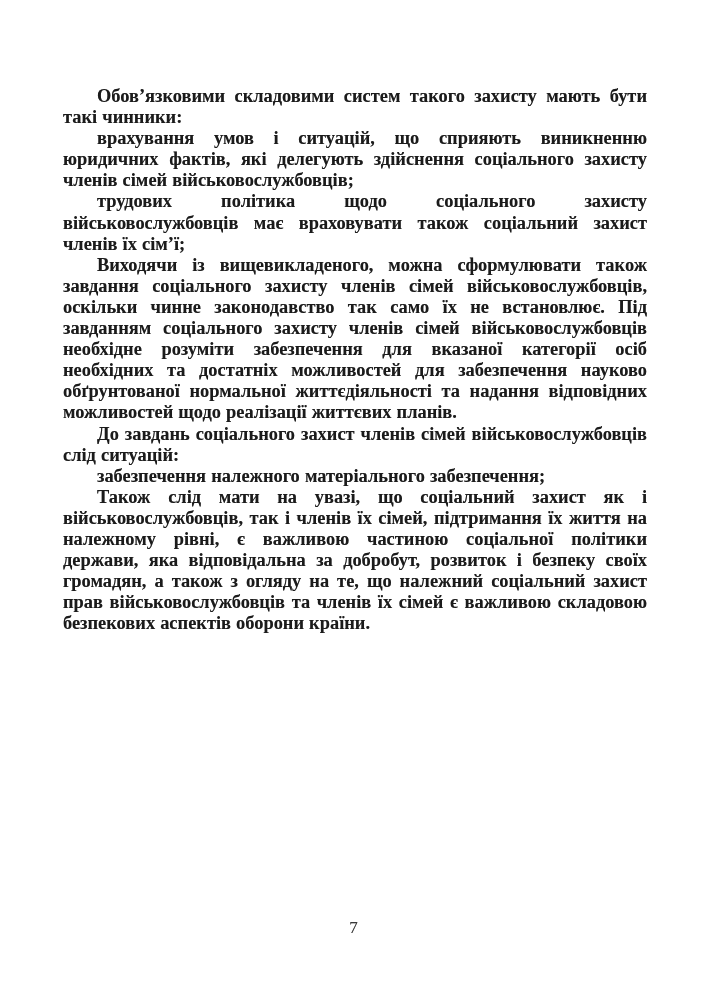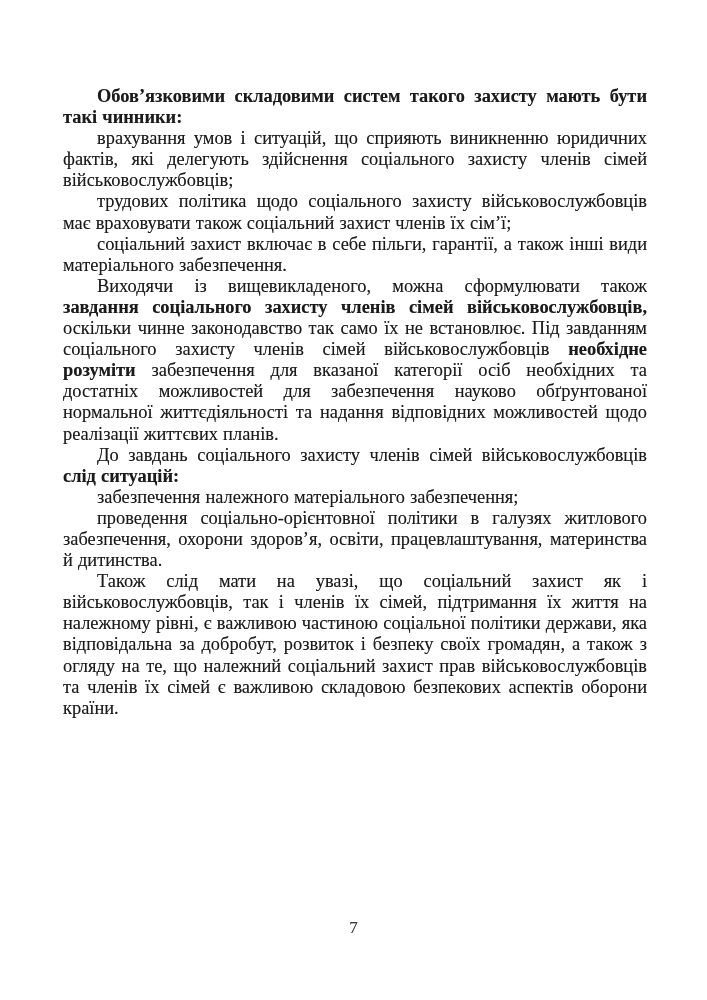--- a/index.html
+++ b/index.html
@@ -27,42 +27,40 @@
     padding: 0;
     text-align: justify;
     text-indent: 34px;
     font-size: 18.4px;
     line-height: 21.1px;
     color: #1b1b1b;
     
     text-shadow: 0 0 0.35px rgba(30,30,30,0.45);
     word-spacing: 0.5px;
   }
-  p.para .run { font-weight: normal; }
+  p.para .run { font-weight: bold; }
   p.para .run.bold { font-weight: bold; }
   .page-number {
     position: absolute;
     left: 0;
     top: 918px;
     width: 707px;
     text-align: center;
     font-size: 17px;
     color: #3a3a3a;
     text-shadow: 0 0 0.35px rgba(30,30,30,0.4);
   }
 </style>
 </head>
 <body>
 
 <div class="page">
   <div class="content">
       <p class="para"><span class="run bold">Обов’язковими складовими систем такого захисту мають бути такі чинники:</span></p>
       <p class="para"><span class="run">врахування умов і ситуацій, що сприяють виникненню юридичних фактів, які делегують здійснення соціального захисту членів сімей військовослужбовців;</span></p>
       <p class="para"><span class="run">трудових політика щодо соціального захисту військовослужбовців має враховувати також соціальний захист членів їх сім’ї;</span></p>
-      <p class="para"><span class="run">соціальний захист включає в себе пільги, гарантії, а також інші види матеріального забезпечення.</span></p>
       <p class="para"><span class="run">Виходячи із вищевикладеного, можна сформулювати також </span><span class="run bold">завдання соціального захисту членів сімей військовослужбовців,</span><span class="run"> оскільки чинне законодавство так само їх не встановлює. Під завданням соціального захисту членів сімей військовослужбовців </span><span class="run bold">необхідне розуміти</span><span class="run"> забезпечення для вказаної категорії осіб необхідних та достатніх можливостей для забезпечення науково обґрунтованої нормальної життєдіяльності та надання відповідних можливостей щодо реалізації життєвих планів.</span></p>
-      <p class="para"><span class="run">До завдань соціального захисту членів сімей військовослужбовців </span><span class="run bold">слід ситуацій:</span></p>
+      <p class="para"><span class="run">До завдань соціального захист членів сімей військовослужбовців </span><span class="run bold">слід ситуацій:</span></p>
       <p class="para"><span class="run">забезпечення належного матеріального забезпечення;</span></p>
-      <p class="para"><span class="run">проведення соціально-орієнтовної політики в галузях житлового забезпечення, охорони здоров’я, освіти, працевлаштування, материнства й дитинства.</span></p>
       <p class="para"><span class="run">Також слід мати на увазі, що соціальний захист як і військовослужбовців, так і членів їх сімей, підтримання їх життя на належному рівні, є важливою частиною соціальної політики держави, яка відповідальна за добробут, розвиток і безпеку своїх громадян, а також з огляду на те, що належний соціальний захист прав військовослужбовців та членів їх сімей є важливою складовою безпекових аспектів оборони країни.</span></p>
     </div>
   <div class="page-number">7</div>
 </div>
 
 </body></html>

